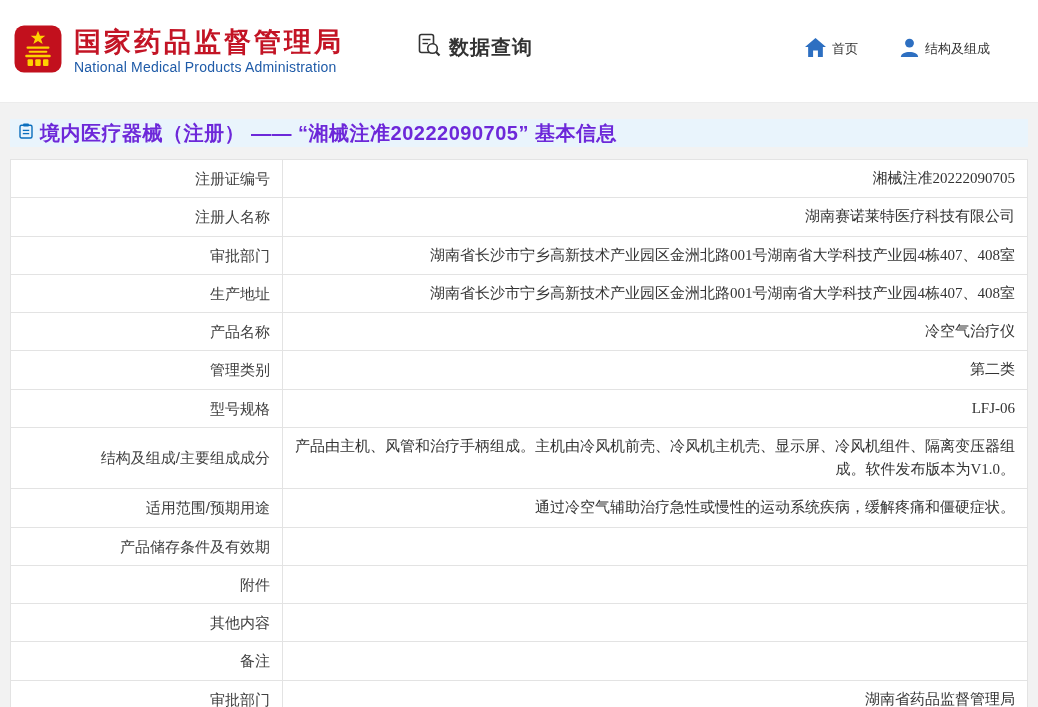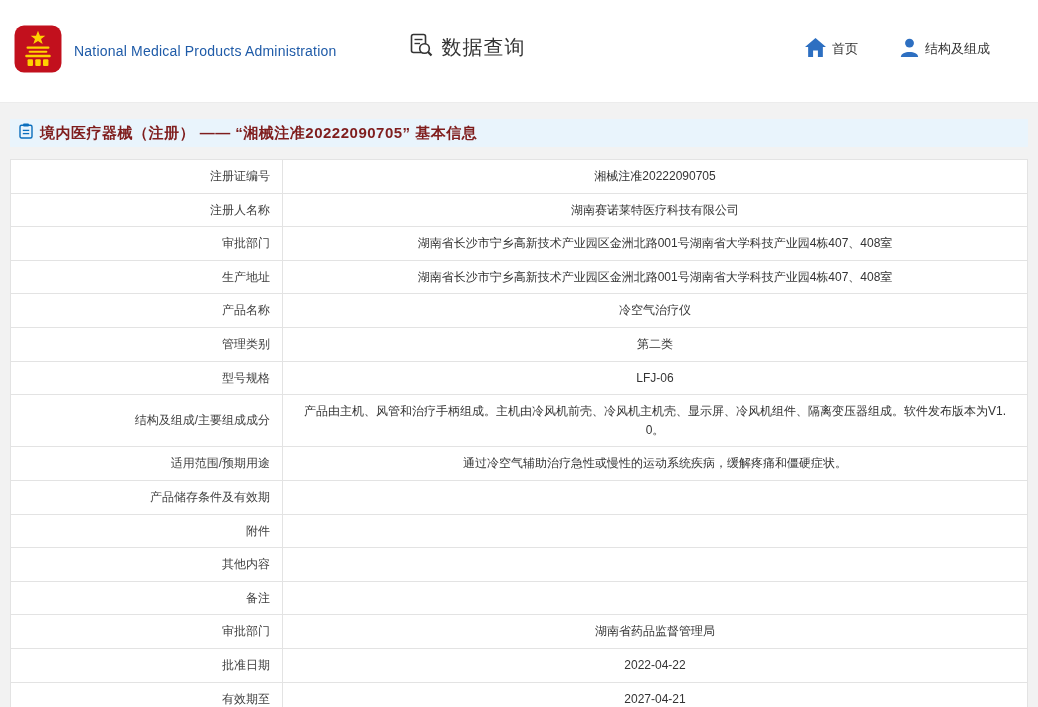--- a/index.html
+++ b/index.html
@@ -33,20 +33,21 @@
     margin-top: 0;
     letter-spacing: 0.2px;
   }
   .section-link {
     display: flex;
     align-items: center;
     gap: 7px;
     margin-left: 72px;
     margin-top: -8px;
     cursor: pointer;
+    font-weight: bold;
   }
   .section-label { font-size: 20px; color: #333; letter-spacing: 1px; }
   .header-spacer { flex: 1 1 auto; }
   .nav { display: flex; gap: 42px; margin-top: -4px; }
   .nav-item {
     display: flex;
     flex-direction: row;
     align-items: center;
     gap: 6px;
     cursor: pointer;
@@ -57,63 +58,64 @@
   .title-bar {
     background: #e9f4fc;
     height: 28px;
     display: flex;
     align-items: center;
     gap: 7px;
     padding: 0 9px;
     margin-bottom: 12px;
   }
   .title-text {
-    color: #7f1d1d;
-    font-size: 15px;
+    color: #6d28d9;
+    font-size: 20px;
     font-weight: bold;
     letter-spacing: 0.5px;
   }
   
   table.info { width: 100%; border-collapse: collapse; background: #fff; table-layout: fixed; }
   td {
     border: 1px solid #e3e3e3;
-    font-size: 12px;
+    font-size: 15px;
     color: #333;
     padding: 7px 12px;
     line-height: 1.55;
     vertical-align: middle;
     word-break: break-all;
   }
   td.cell-label {
     width: 272px;
     text-align: right;
     color: #404040;
     white-space: nowrap;
   }
-  td.cell-value { text-align: center; }
+  td.cell-value { text-align: right; font-family: Liberation Serif, serif; }
 </style>
 </head>
 <body>
 
 <div class="header">
   <div class="logo-wrap">
     <svg width="48" height="48" viewBox="0 0 46 46">
       <rect x="0.5" y="0.5" width="45" height="45" rx="9" fill="#c2101d"></rect>
       <g fill="#ffd200">
         <polygon points="23,5.5 24.9,10.4 30,10.4 25.9,13.4 27.5,18.3 23,15.3 18.5,18.3 20.1,13.4 16,10.4 21.1,10.4"></polygon>
         <rect x="12" y="20.5" width="22" height="2.3" rx="1"></rect>
         <rect x="14" y="24.6" width="18" height="2" rx="1"></rect>
         <rect x="10.8" y="28.4" width="24.4" height="2.5" rx="1"></rect>
         <rect x="13" y="32.8" width="5.2" height="6.6" rx="1"></rect>
         <rect x="20.4" y="32.8" width="5.2" height="6.6" rx="1"></rect>
         <rect x="27.8" y="32.8" width="5.2" height="6.6" rx="1"></rect>
       </g>
     </svg>
   </div>
   <div class="brand">
+    <div class="brand-cn">国家药品监督管理局</div>
     <div class="brand-en">National Medical Products Administration</div>
   </div>
 
   <div class="section-link">
     <span>
       <svg width="26" height="26" viewBox="0 0 26 26">
         <rect x="3.5" y="2.5" width="14" height="18" rx="2" fill="none" stroke="#333" stroke-width="1.6"></rect>
         <line x1="6.5" y1="7.5" x2="14.5" y2="7.5" stroke="#333" stroke-width="1.4"></line>
         <line x1="6.5" y1="11.5" x2="12" y2="11.5" stroke="#333" stroke-width="1.4"></line>
         <circle cx="16.5" cy="16.5" r="4.8" fill="#fff" stroke="#333" stroke-width="1.6"></circle>

